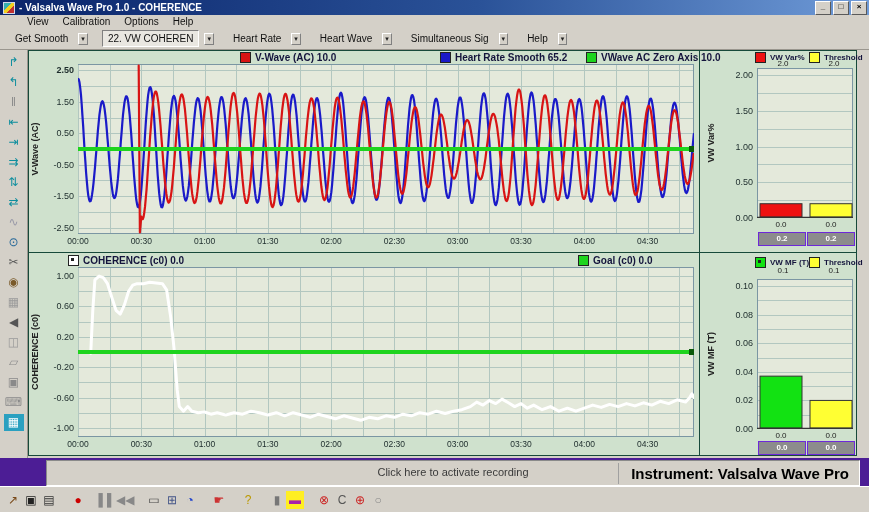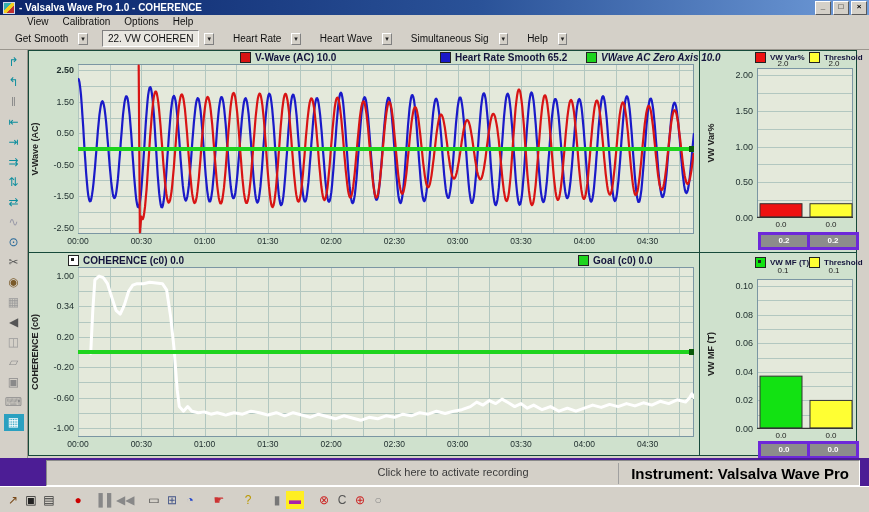--- a/index.html
+++ b/index.html
@@ -52,21 +52,21 @@
   .xlab{text-align:center;}
   .ylabel-rot{position:absolute;width:140px;height:12px;text-align:center;
     font-size:9px;font-weight:bold;color:#222;transform:rotate(-90deg);white-space:nowrap;}
   .legend{position:absolute;display:flex;align-items:center;font-size:10px;
     font-weight:bold;color:#14143c;white-space:nowrap;pointer-events:auto;}
   .legend.small{font-size:8px;font-weight:bold;}
   .swatch{width:9px;height:9px;border:1px solid #222;margin-right:4px;position:relative;flex:none;}
   .swatch .dot{position:absolute;left:2px;top:2px;width:3px;height:3px;background:#222;}
   .subval{position:absolute;font-size:8px;color:#222;text-align:center;width:30px;}
   .barlab{position:absolute;font-size:8px;color:#222;text-align:center;}
-  .readout{position:absolute;background:#8c8c8c;border:3px solid #6d28d9;
+  .readout{position:absolute;background:#8c8c8c;border:1px solid #6d28d9;
     color:#fff;font-size:8px;font-weight:bold;text-align:center;line-height:11px;}
   
   #statusbar{position:absolute;left:0;top:458px;width:869px;height:28px;background:#4c1d95;}
   #status-strip{position:absolute;left:46px;top:2px;width:812px;height:24px;
     border:1px solid;border-color:#8a8a8a #fff #fff #8a8a8a;background:#d4d0c8;}
   #status-msg{position:absolute;left:0;top:5px;width:100%;text-align:center;
     font-size:11px;color:#3a3a3a;pointer-events:auto;}
   #instrument{position:absolute;right:6px;top:2px;font-size:15px;font-weight:bold;
     color:#000;border-left:1px solid #a0a0a0;padding:2px 4px 2px 12px;}
   
@@ -207,21 +207,21 @@
     <div class="ticklabel xlab" style="left: 630.589px; top: 236px; width: 34px; font-size: 8.5px;">04:30</div>
     <div class="ylabel-rot" style="left: -34px; top: 143px;">V-Wave (AC)</div>
     <div class="legend" style="left: 240px; top: 52px;">
       <span class="swatch" style="background: rgb(216, 20, 20);"></span>
       <span>V-Wave (AC)  10.0</span>
     </div>
     <div class="legend" style="left: 440px; top: 52px;">
       <span class="swatch" style="background: rgb(26, 26, 200);"></span>
       <span>Heart Rate Smooth  65.2</span>
     </div>
-    <div class="legend" style="left: 586px; top: 52px; font-style: italic;">
+    <div class="legend" style="left: 586px; top: 52px;">
       <span class="swatch" style="background: rgb(30, 212, 30);"></span>
       <span>VWave AC Zero Axis  10.0</span>
     </div>
     <svg width="616" height="170" style="left:78px;top:267px">
       <rect x="0.5" y="0.5" width="615" height="169" fill="#e4e9db" stroke="#7b96a3"></rect>
       <line x1="0.5" y1="1" x2="0.5" y2="169" stroke="#b2c7c0" stroke-width="1"></line>
       <line x1="32.5" y1="1" x2="32.5" y2="169" stroke="#b2c7c0" stroke-width="1"></line>
       <line x1="63.5" y1="1" x2="63.5" y2="169" stroke="#b2c7c0" stroke-width="1"></line>
       <line x1="95.5" y1="1" x2="95.5" y2="169" stroke="#b2c7c0" stroke-width="1"></line>
       <line x1="127.5" y1="1" x2="127.5" y2="169" stroke="#b2c7c0" stroke-width="1"></line>
@@ -249,21 +249,21 @@
       <line x1="1" y1="70.5" x2="615" y2="70.5" stroke="#b2c7c0" stroke-width="1"></line>
       <line x1="1" y1="55.5" x2="615" y2="55.5" stroke="#b2c7c0" stroke-width="1"></line>
       <line x1="1" y1="39.5" x2="615" y2="39.5" stroke="#b2c7c0" stroke-width="1"></line>
       <line x1="1" y1="24.5" x2="615" y2="24.5" stroke="#b2c7c0" stroke-width="1"></line>
       <line x1="1" y1="9.5" x2="615" y2="9.5" stroke="#b2c7c0" stroke-width="1"></line>
       <path d="M12.7,86.5 L14.8,43.3 L16.9,12.9 L21.1,9.1 L25.3,10.6 L29.5,16.7 L33.8,30.4 L38.0,43.3 L42.2,47.1 L46.4,37.9 L50.6,24.3 L54.8,18.2 L59.1,16.7 L65.4,16.7 L71.7,15.2 L78.1,15.9 L84.4,16.7 L88.6,22.8 L92.8,50.8 L96.0,81.2 L99.2,122.9 L101.3,139.6 L105.5,144.2 L109.7,139.6 L113.9,144.2 L120.2,145.7 L126.6,145.0 L132.9,147.2 L139.2,145.7 L147.7,148.0 L156.1,145.7 L164.5,147.2 L173.0,144.2 L181.4,145.7 L189.9,148.0 L198.3,145.7 L206.7,148.8 L215.2,145.7 L223.6,148.0 L232.1,150.3 L240.5,147.2 L248.9,149.5 L257.4,151.8 L265.8,148.8 L274.2,151.0 L282.7,153.3 L291.1,150.3 L299.6,151.8 L308.0,148.8 L316.4,150.3 L324.9,147.2 L333.3,148.8 L341.8,145.7 L350.2,147.2 L358.6,144.2 L367.1,146.5 L375.5,144.2 L383.9,142.7 L392.4,139.6 L398.7,135.1 L405.0,138.1 L411.4,133.6 L417.7,136.6 L424.0,132.1 L430.4,135.8 L436.7,139.6 L443.0,136.6 L449.3,141.2 L455.7,138.1 L464.1,142.7 L472.5,139.6 L481.0,144.2 L489.4,141.2 L497.9,144.2 L506.3,141.2 L514.7,138.1 L523.2,140.4 L531.6,137.4 L540.1,139.6 L548.5,136.6 L556.9,138.9 L565.4,135.8 L573.8,138.1 L582.2,134.3 L590.7,136.6 L599.1,132.8 L607.6,135.1 L611.8,130.5 L613.9,126.7 L616.0,130.5 " fill="none" stroke="#ffffff" stroke-width="3" stroke-linejoin="round" stroke-linecap="round"></path>
       <rect x="0" y="83" width="616" height="4" fill="#1ed41e"></rect>
       <rect x="611" y="82" width="5" height="6" fill="#0a5a0a"></rect>
     </svg>
     <div class="ticklabel ylab" style="left: 40px; top: 271.107px; width: 34px;">1.00</div>
-    <div class="ticklabel ylab" style="left: 40px; top: 301.464px; width: 34px;">0.34</div>
+    <div class="ticklabel ylab" style="left: 40px; top: 301.464px; width: 34px;">0.60</div>
     <div class="ticklabel ylab" style="left: 40px; top: 331.821px; width: 34px;">0.20</div>
     <div class="ticklabel ylab" style="left: 40px; top: 362.179px; width: 34px;">-0.20</div>
     <div class="ticklabel ylab" style="left: 40px; top: 392.536px; width: 34px;">-0.60</div>
     <div class="ticklabel ylab" style="left: 40px; top: 422.893px; width: 34px;">-1.00</div>
     <div class="ticklabel xlab" style="left: 61px; top: 439px; width: 34px; font-size: 8.5px;">00:00</div>
     <div class="ticklabel xlab" style="left: 124.288px; top: 439px; width: 34px; font-size: 8.5px;">00:30</div>
     <div class="ticklabel xlab" style="left: 187.575px; top: 439px; width: 34px; font-size: 8.5px;">01:00</div>
     <div class="ticklabel xlab" style="left: 250.863px; top: 439px; width: 34px; font-size: 8.5px;">01:30</div>
     <div class="ticklabel xlab" style="left: 314.151px; top: 439px; width: 34px; font-size: 8.5px;">02:00</div>
     <div class="ticklabel xlab" style="left: 377.438px; top: 439px; width: 34px; font-size: 8.5px;">02:30</div>

